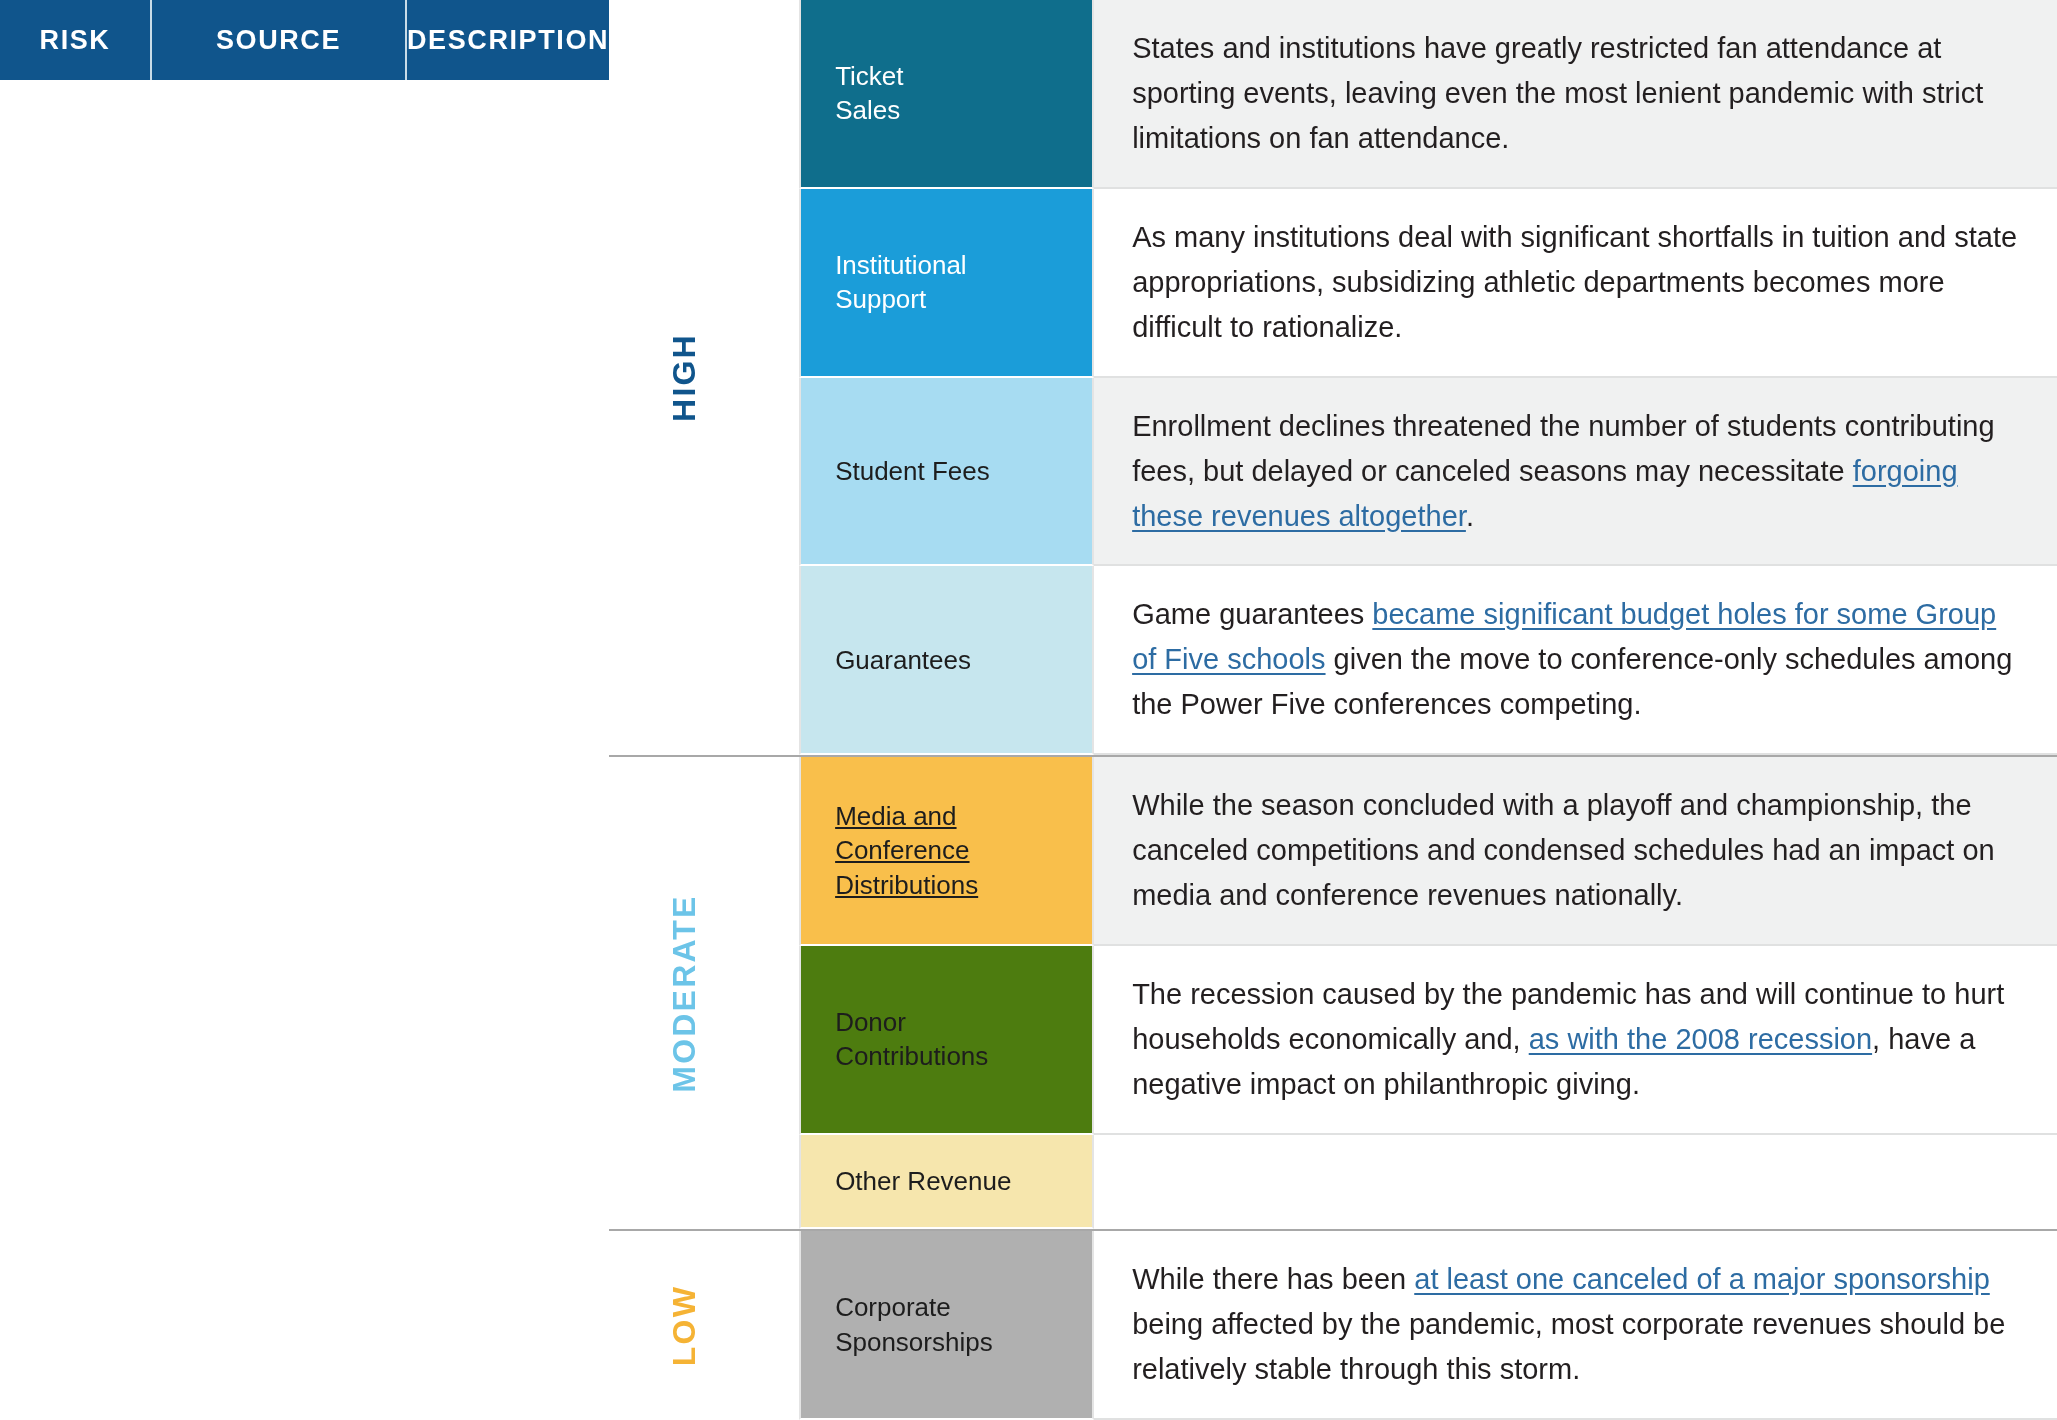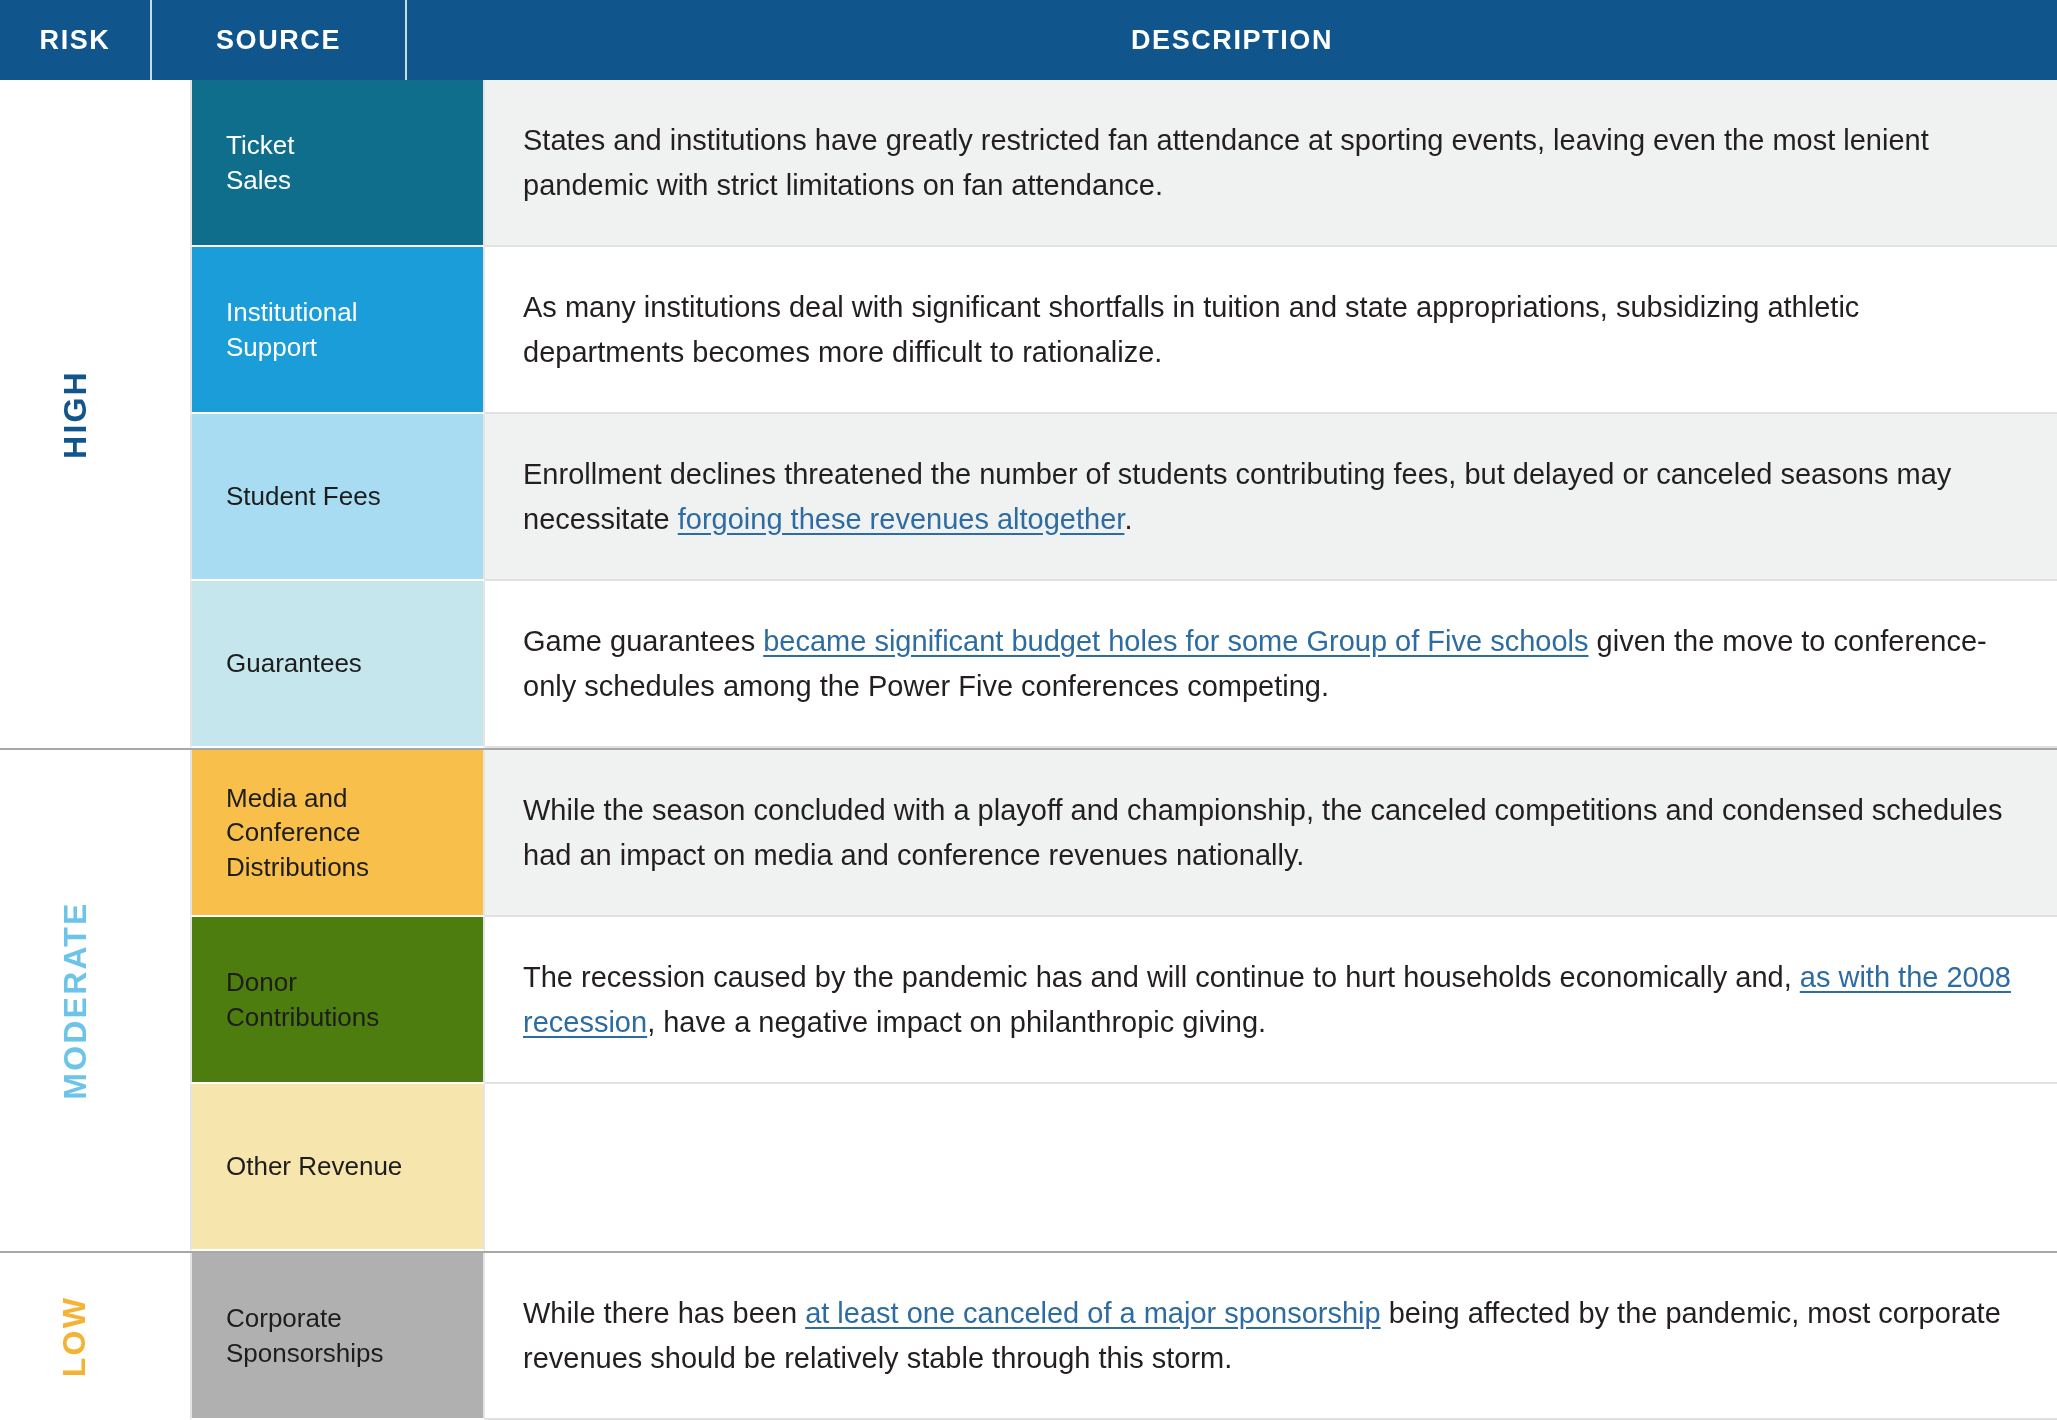--- a/index.html
+++ b/index.html
@@ -10,21 +10,20 @@
     background: #ffffff;
     font-family: "Liberation Sans", sans-serif;
     overflow: hidden;
   }
 
   .risk-table {
     width: 2057px;
     height: 1420px;
     position: relative;
     display: flex;
-    flex-direction: column;
   }
 
   
   .thead {
     display: flex;
     height: 80px;
     flex: 0 0 80px;
   }
   .th {
     background: #10558c;
@@ -164,21 +163,21 @@
             </div>
           </div>
         </div>
       </div>
       <div class="group" style="flex: 3 1 0px;">
         <div class="risk-cell">
           <div class="risk-label risk-moderate">MODERATE</div>
         </div>
         <div class="rows">
           <div class="row" style="flex: 1 1 0px;">
-            <div class="source-cell" style="background: rgb(249, 191, 75);">Media and<br>Conference<br>Distributions</div>
+            <div class="source-cell" style="background: rgb(249, 191, 75); text-decoration: underline;">Media and<br>Conference<br>Distributions</div>
             <div class="desc-cell shaded">
               <div><span>While the season concluded with a playoff and championship, the canceled competitions and condensed schedules had an impact on media and conference revenues nationally.</span></div>
             </div>
           </div>
           <div class="row" style="flex: 1 1 0px;">
             <div class="source-cell" style="background: #4d7c0f;">Donor<br>Contributions</div>
             <div class="desc-cell plain">
               <div><span>The recession caused by the pandemic has and will continue to hurt households economically and, </span><a href="#">as with the 2008 recession</a><span>, have a negative impact on philanthropic giving.</span></div>
             </div>
           </div>

